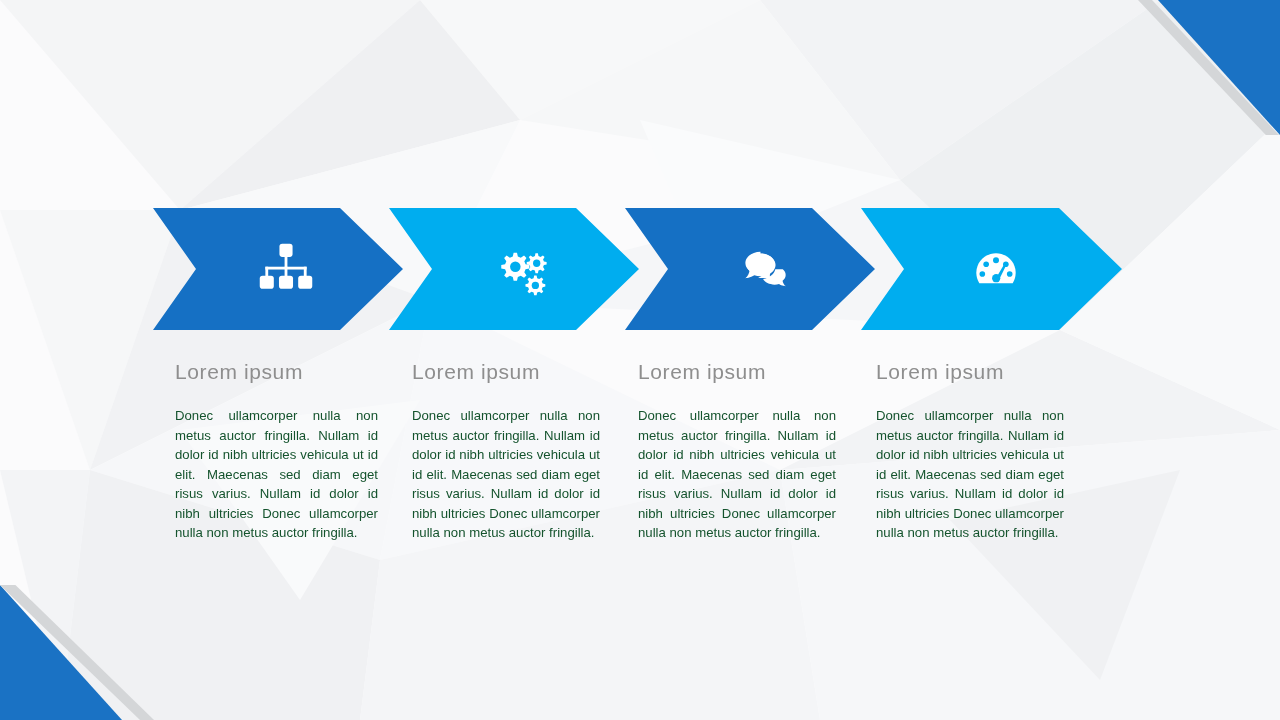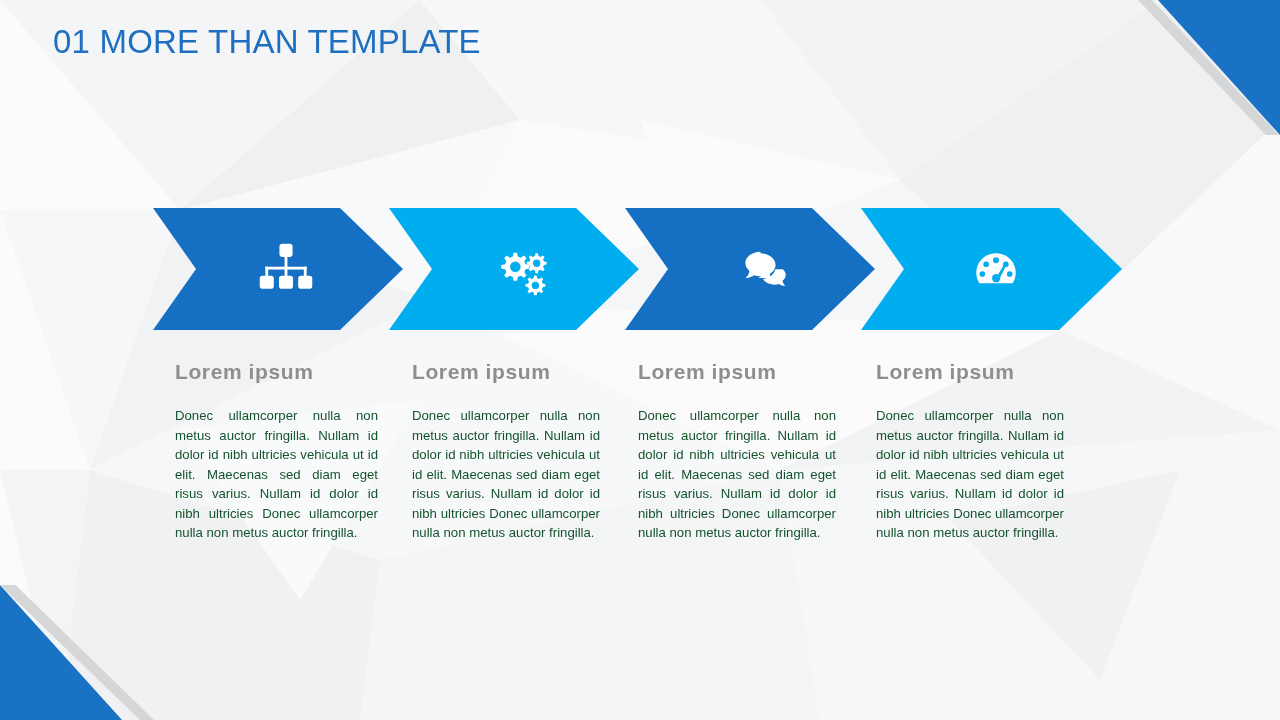--- a/index.html
+++ b/index.html
@@ -85,21 +85,21 @@
     height: 250px;
   }
   .col {
     position: absolute;
     top: 0;
   }
   .col-head {
     font-size: 21px;
     color: #8e8e8e;
     letter-spacing: 0.6px;
-    font-weight: bold;
+    font-weight: normal;
     margin: 0 0 22px 0;
     white-space: nowrap;
   }
   .col-body {
     font-size: 13.2px;
     line-height: 19.5px;
     color: #14532d;
     text-align: justify;
     text-justify: inter-word;
     margin: 0;
@@ -140,21 +140,20 @@
   <svg class="corner corner-tr" viewBox="0 0 160 135" preserveAspectRatio="none">
     <polygon points="160,0 160,135 38,0" fill="#1a72c4"></polygon>
     <polygon points="32,0 18,0 160,150 160,136" fill="#d4d6d8"></polygon>
   </svg>
 
   <svg class="corner corner-bl" viewBox="0 0 160 135" preserveAspectRatio="none">
     <polygon points="0,0 0,135 122,135" fill="#1a72c4"></polygon>
     <polygon points="0,-15 0,0 140,135 154,135" fill="#d4d6d8"></polygon>
   </svg>
 
-  <div class="title">01 MORE THAN TEMPLATE</div>
 
   <div id="chevron-band">
 
     <svg class="chev-svg" width="1280" height="138" viewBox="0 0 1280 138">
 
       <polygon fill="#1570c4" points="153,8 340,8 403,69 340,130 153,130 196,69"></polygon>
 
       <polygon fill="#00adef" points="389,8 576,8 639,69 576,130 389,130 432,69"></polygon>
 
       <polygon fill="#1570c4" points="625,8 812,8 875,69 812,130 625,130 668,69"></polygon>

